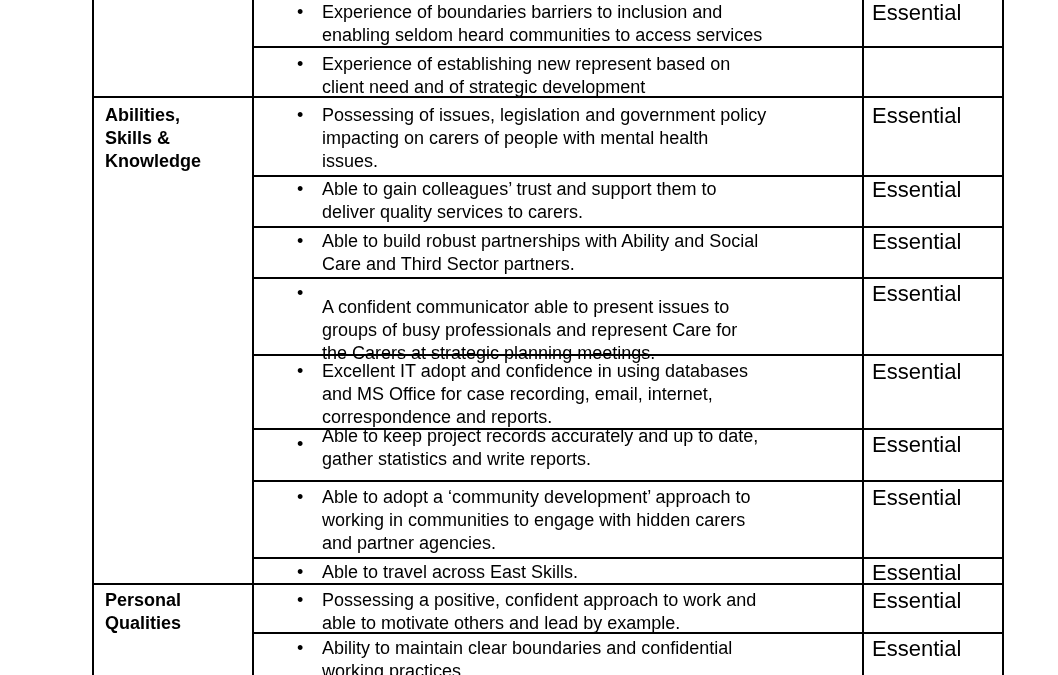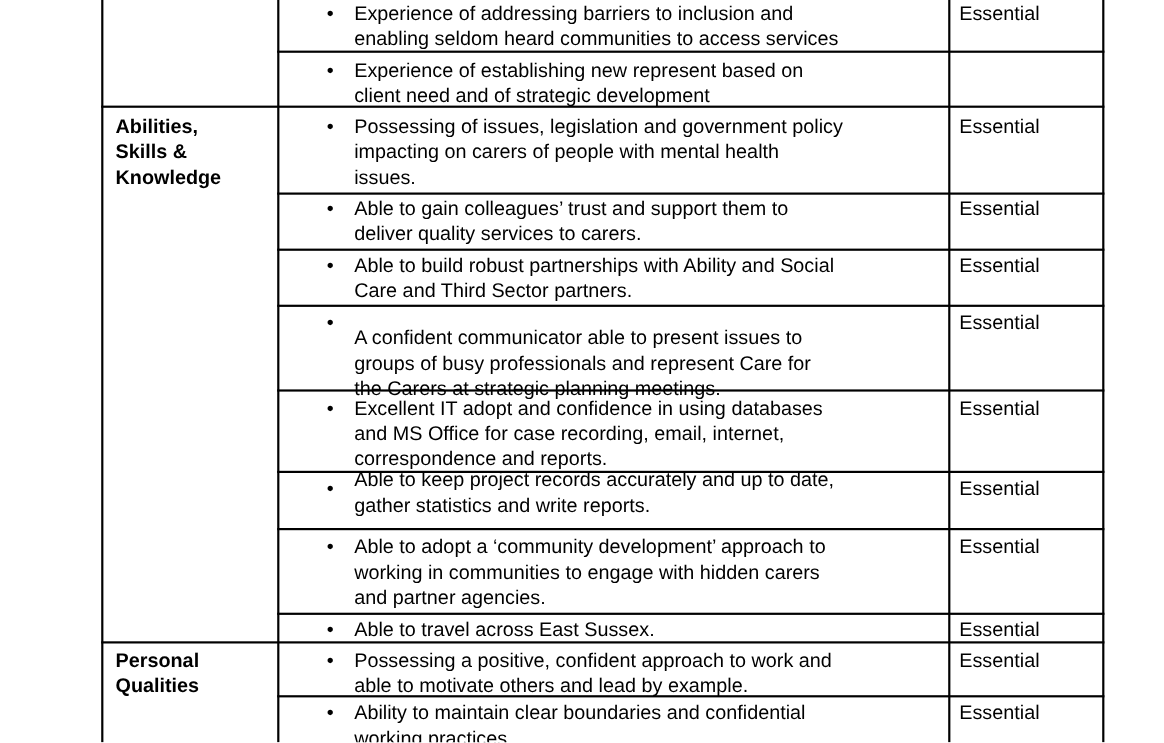--- a/index.html
+++ b/index.html
@@ -51,21 +51,21 @@
     position: absolute;
     left: 297px;
     width: 20px;
     font-size: 18px;
     line-height: 23px;
   }
   .level {
     position: absolute;
     left: 872px;
     width: 125px;
-    font-size: 18px;
+    font-size: 22px;
     line-height: 23px;
     white-space: pre;
   }
 </style>
 </head>
 <body>
 
 <div class="page">
 
   <div class="vl" style="left:92px"></div>
@@ -85,21 +85,21 @@
   <div class="hl full" style="top:583px"></div>
   <div class="hl partial" style="top:632px"></div>
 
   <div class="cat" style="top:589px">Personal
 Qualities</div>
   <div class="cat" style="top:104px">Abilities,
 Skills &amp;
 Knowledge</div>
 
   <div class="bullet" style="top:1px">•</div>
-  <div class="item" style="top:1px">Experience of addressing barriers to inclusion and
+  <div class="item" style="top:1px">Experience of boundaries barriers to inclusion and
 enabling seldom heard communities to access services</div>
   <div class="level" style="top:1px">Essential</div>
 
   <div class="bullet" style="top:53px">•</div>
   <div class="item" style="top:53px">Experience of establishing new represent based on
 client need and of strategic development</div>
 
   <div class="bullet" style="top:104px">•</div>
   <div class="item" style="top:104px">Possessing of issues, legislation and government policy
 impacting on carers of people with mental health
@@ -133,21 +133,21 @@
 gather statistics and write reports.</div>
   <div class="level" style="top:433px">Essential</div>
 
   <div class="bullet" style="top:486px">•</div>
   <div class="item" style="top:486px">Able to adopt a ‘community development’ approach to
 working in communities to engage with hidden carers
 and partner agencies.</div>
   <div class="level" style="top:486px">Essential</div>
 
   <div class="bullet" style="top:561px">•</div>
-  <div class="item" style="top:561px">Able to travel across East Sussex.</div>
+  <div class="item" style="top:561px">Able to travel across East Skills.</div>
   <div class="level" style="top:561px">Essential</div>
 
   <div class="bullet" style="top:589px">•</div>
   <div class="item" style="top:589px">Possessing a positive, confident approach to work and
 able to motivate others and lead by example.</div>
   <div class="level" style="top:589px">Essential</div>
 
   <div class="bullet" style="top:637px">•</div>
   <div class="item" style="top:637px">Ability to maintain clear boundaries and confidential
 working practices</div>

